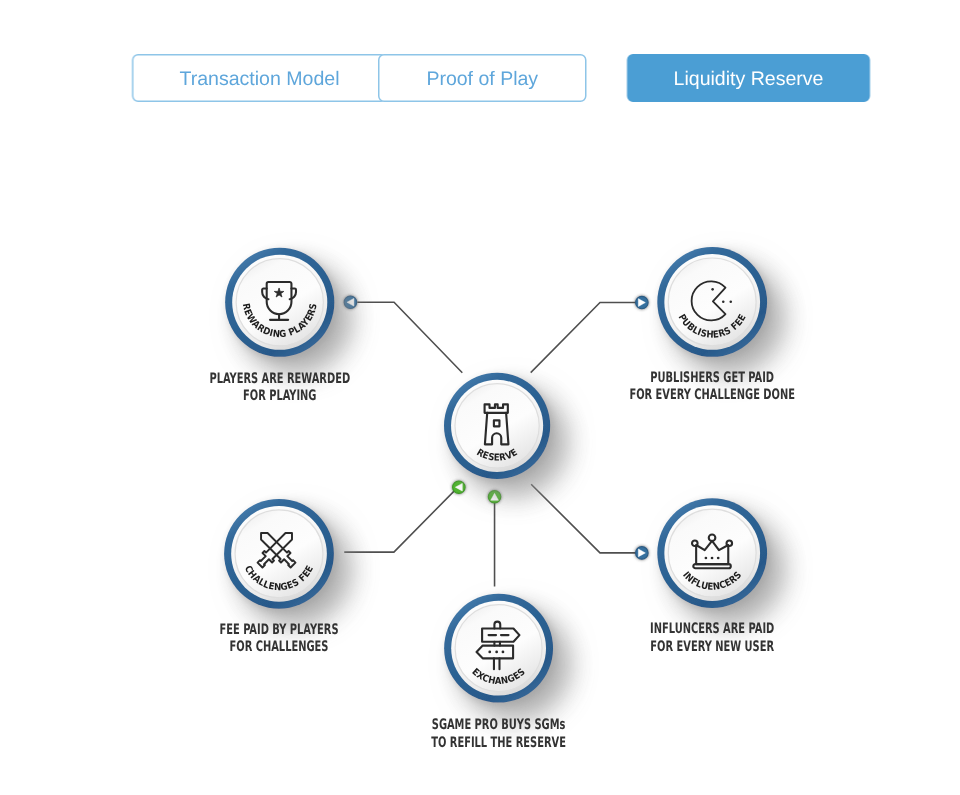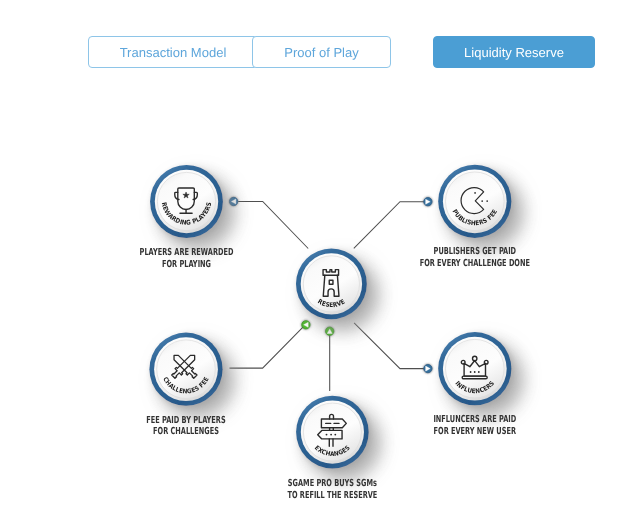--- a/index.html
+++ b/index.html
@@ -6,21 +6,21 @@
   body{width:640px;height:530px;background:#ffffff;overflow:hidden;
        font-family:"Liberation Sans",sans-serif;-webkit-font-smoothing:antialiased;}
   #root{position:relative;width:640px;height:530px;}
   .tab{position:absolute;top:36px;height:32px;border-radius:4px;
        display:flex;align-items:center;justify-content:center;
        font-size:13.2px;box-sizing:border-box;transform:translateZ(0);}
   .tabsvg{width:100%;height:32px;display:block;overflow:visible;}
   .tablabel{font-family:"Liberation Sans",sans-serif;font-size:13.2px;fill:#5ea6db;text-anchor:middle;}
   .tablabel.on{fill:#ffffff;}
   .tab.out{border:1px solid #8ec5e8;color:#5ea6db;background:#fff;}
-  .tab.on{background:#4b9ed4;color:#fff;border:1px solid #4b9ed4;margin-left:15px;}
+  .tab.on{background:#4b9ed4;color:#fff;border:1px solid #4b9ed4;}
   #t1{left:87.5px;width:170px;}
   #t2{left:252px;width:139px;}
   #t3{left:417.5px;width:162px;}
   svg#diagram{position:absolute;left:0;top:0;width:640px;height:530px;}
   .caption{font-family:"DejaVu Sans Condensed","Liberation Sans",sans-serif;
            font-weight:bold;font-size:9.7px;fill:#333;text-anchor:middle;}
   svg{ transform:translateZ(0); }
   svg text{ text-rendering:geometricPrecision; }
   .badge{font-family:"DejaVu Sans Condensed","Liberation Sans",sans-serif;
          font-weight:bold;font-size:6.35px;fill:#1d1d1d;letter-spacing:0.12px;}

